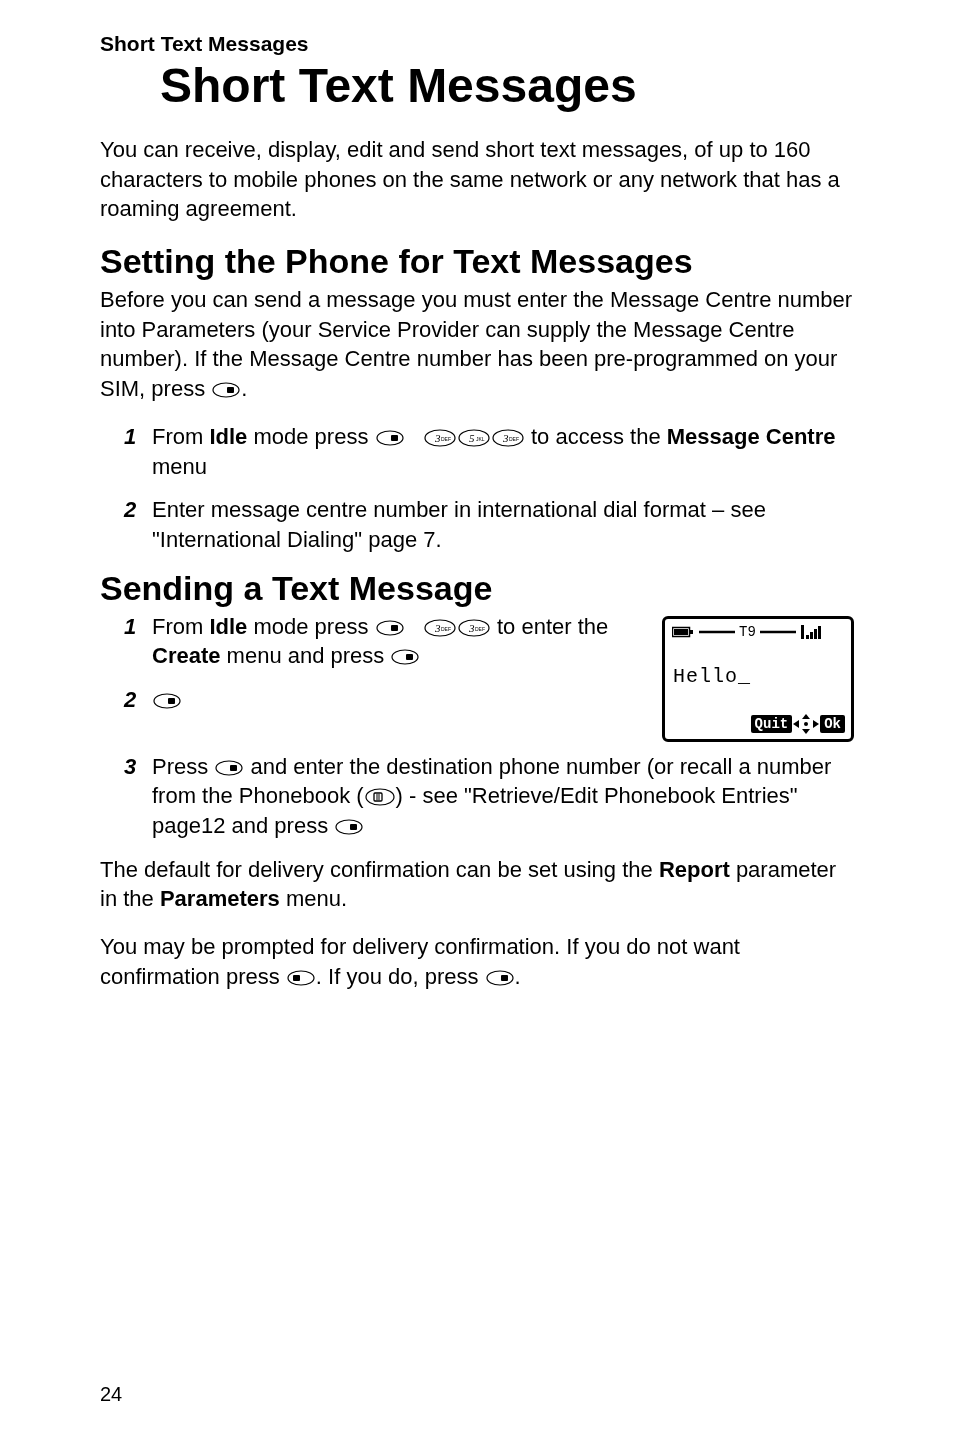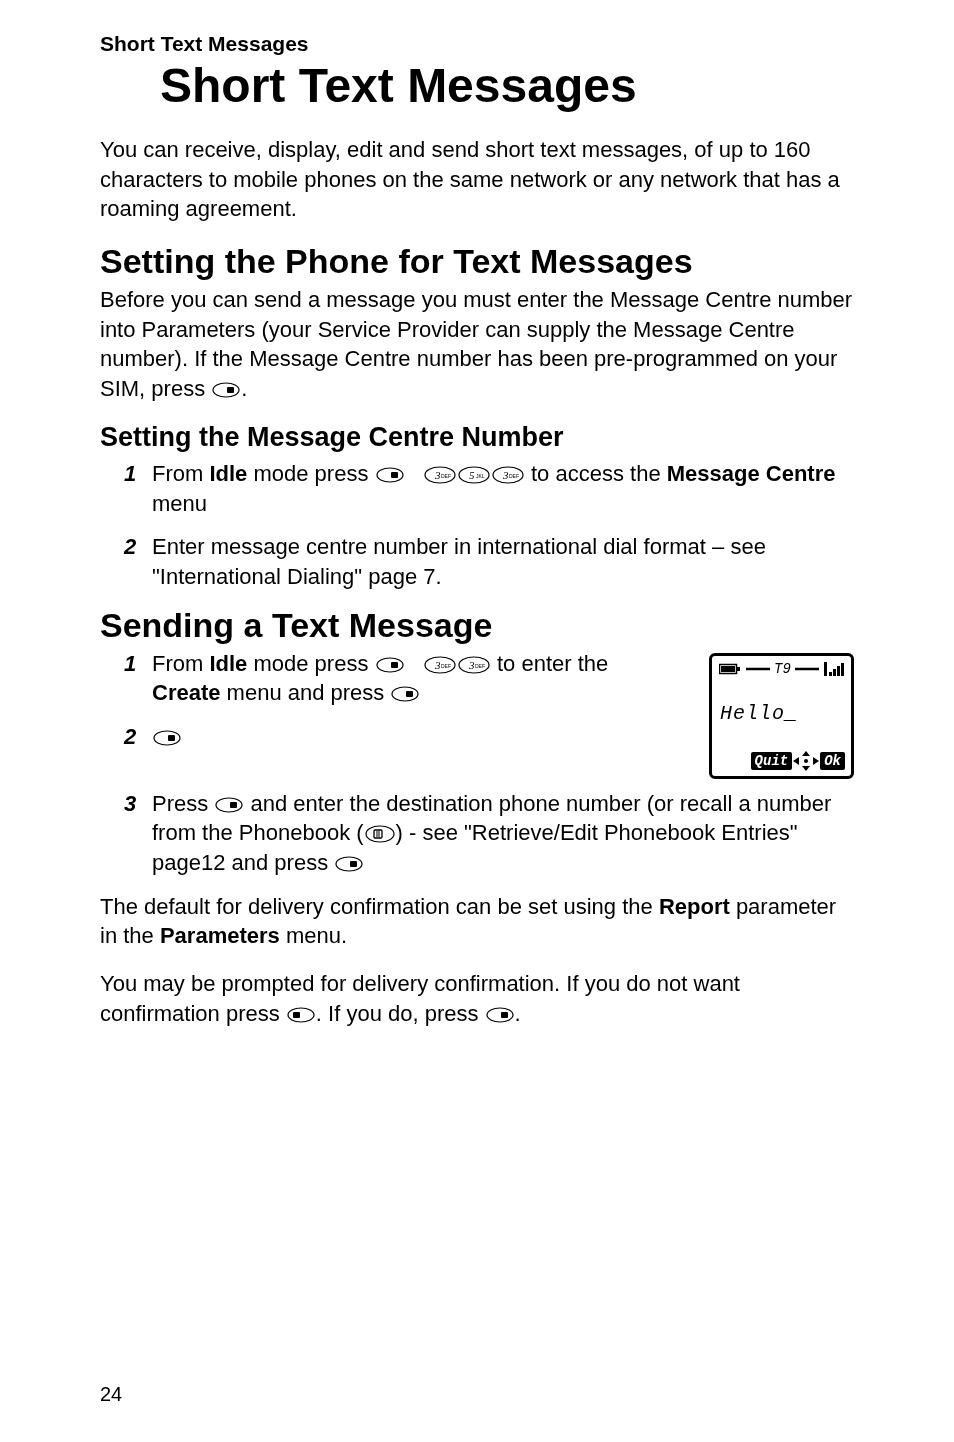--- a/index.html
+++ b/index.html
@@ -68,32 +68,31 @@
     vertical-align: middle;
     align-items: center;
     justify-content: center;
     margin: 0 1px;
   }
   .float-fig {
     float: right;
     margin: 4px 0 10px 18px;
   }
   .phone-screen {
-    width: 145px;
+    width: 192px;
     height: 126px;
     border: 3px solid #000;
     border-radius: 6px;
     box-sizing: border-box;
     padding: 4px 6px;
     font-family: "Courier New", monospace;
     display: flex;
     flex-direction: column;
     justify-content: space-between;
     background: #fff;
-    font-style: italic;
   }
   .phone-top {
     display: flex;
     align-items: center;
     gap: 4px;
     height: 18px;
   }
   .phone-mid {
     font-size: 20px;
     letter-spacing: 1px;
@@ -144,21 +143,20 @@
 
   <p class="body">
     <span>Before you can send a message you must enter the Message Centre number into Parameters (your Service Provider can supply the Message Centre number). If the Message Centre number has been pre-programmed on your SIM,  press </span><span class="icon">
         <svg width="28" height="16" viewBox="0 0 28 16">
           <ellipse cx="14" cy="8" rx="13" ry="7" fill="none" stroke="#000" stroke-width="1.2"></ellipse>
           <rect x="15" y="5" width="7" height="6" rx="1" fill="#000"></rect>
         </svg>
       </span><span>.</span>
   </p>
 
-  <h3 class="subsection">Setting the Message Centre Number</h3>
 
   <ol class="steps">
     <li>
       <span class="num">1</span>
       <span class="step-body">
         <span>From </span><span class="b">Idle</span><span> mode press </span><span class="icon">
             <svg width="28" height="16" viewBox="0 0 28 16">
               <ellipse cx="14" cy="8" rx="13" ry="7" fill="none" stroke="#000" stroke-width="1.2"></ellipse>
               <rect x="15" y="5" width="7" height="6" rx="1" fill="#000"></rect>
             </svg>

